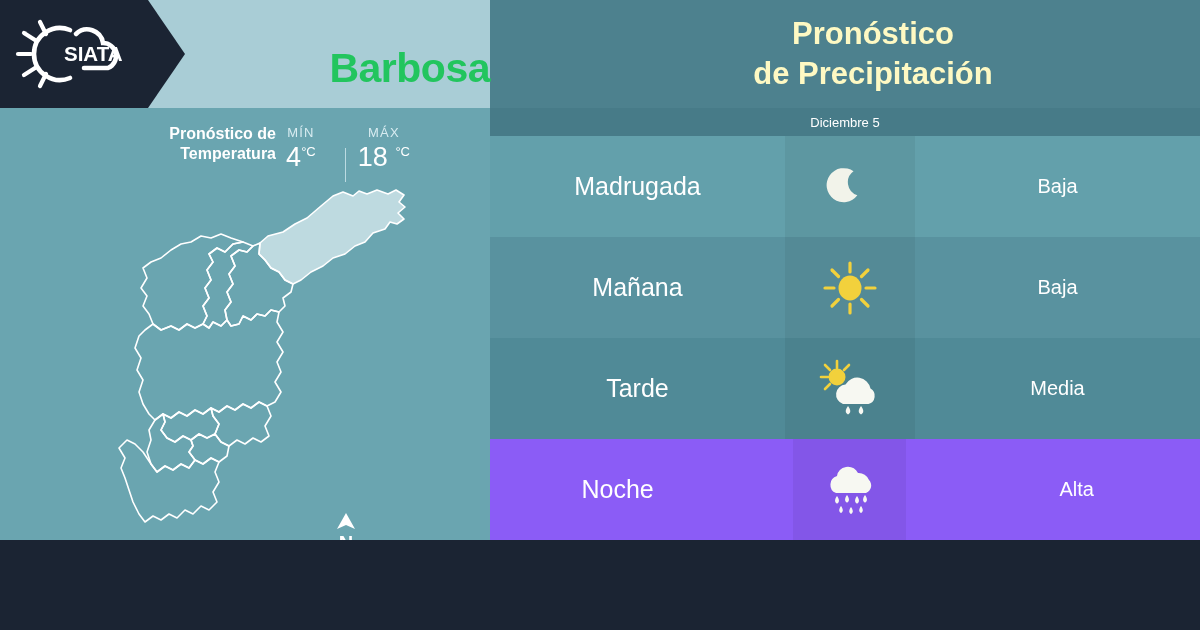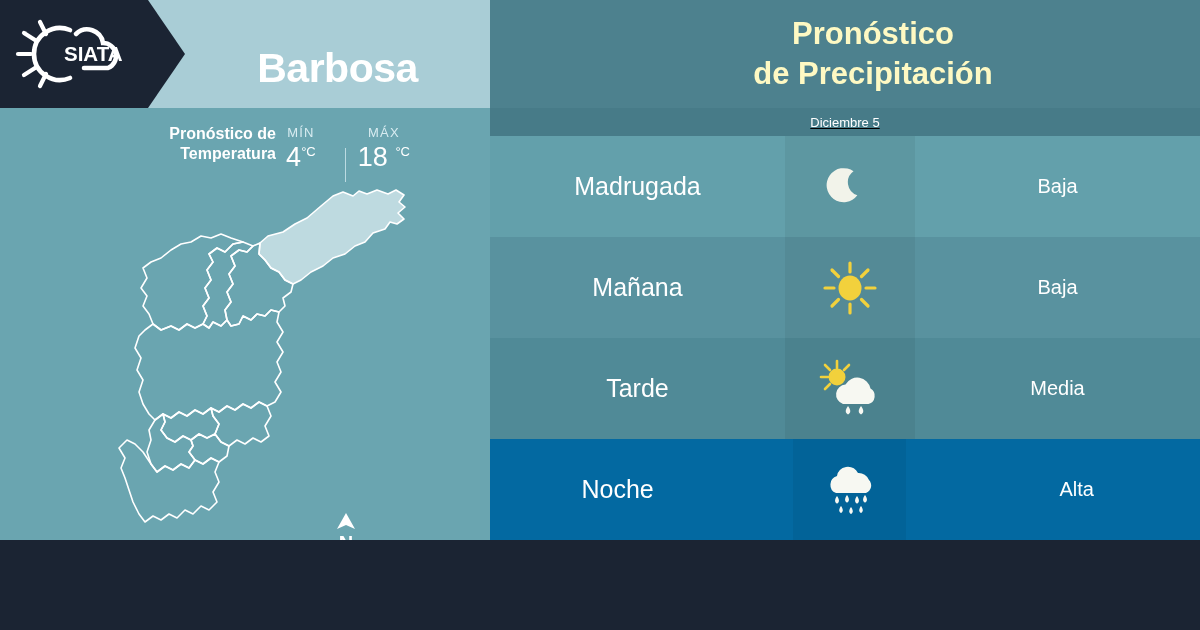--- a/index.html
+++ b/index.html
@@ -19,22 +19,22 @@
   
   .logo-banner{
     position:absolute;left:0;top:0;width:185px;height:108px;background:#1b2433;
     clip-path:polygon(0 0, 148px 0, 185px 54px, 148px 108px, 0 108px);
     z-index:6;
   }
   .logo-mark{position:absolute;left:14px;top:14px;width:128px;height:80px;}
 
   .city-name{
     position:absolute;left:185px;top:0;width:305px;height:136px;
-    display:flex;align-items:center;justify-content:center;
-    color:#ffffff;font-size:41px;font-weight:bold;letter-spacing:-0.5px;z-index:5;
+    display:flex;align-items:center;justify-content:flex-end;
+    color:#22c55e;font-size:41px;font-weight:bold;letter-spacing:-0.5px;z-index:5;
   }
 
   .temp-head{
     position:absolute;left:86px;top:124px;width:190px;
     color:#ffffff;font-size:16px;font-weight:bold;line-height:1.22;text-align:right;
   }
   .minmax{position:absolute;left:280px;top:124px;width:130px;height:62px;display:flex;gap:36px;}
   .mm-cell{flex:1;display:flex;flex-direction:column;align-items:center;justify-content:flex-start;}
   .mm-label{color:#d8ecf1;font-size:13px;letter-spacing:1.2px;font-weight:normal;line-height:1.4;}
   .mm-val{color:#ffffff;font-size:27px;font-weight:normal;line-height:1.15;white-space:nowrap;}
@@ -47,30 +47,30 @@
 
   
   .right-panel{position:absolute;left:490px;top:0;width:710px;height:540px;background:#4a7f8c;}
   .rp-head{position:absolute;left:0;top:0;width:710px;height:108px;background:#4d818e;}
   .rp-title{
     position:absolute;left:0;top:14px;width:710px;text-align:center;color:#fef9c3;
     font-size:31px;font-weight:bold;line-height:1.28;margin-left:28px;
   }
   .rp-date-band{
     position:absolute;left:0;top:108px;width:710px;height:28px;background:#477b88;
-    display:flex;align-items:center;justify-content:center;text-decoration:underline;
+    display:flex;align-items:center;justify-content:center;
   }
   .rp-date{color:#ffffff;font-size:13px;font-weight:normal;}
 
   .rows{position:absolute;left:0;top:136px;width:710px;height:404px;}
   .frow{position:relative;width:710px;height:101px;display:flex;}
   .frow.r1{background:#63a0ab;}
   .frow.r2{background:#59929f;}
   .frow.r3{background:#508a97;}
-  .frow.r4{background:#0369a1;gap:48px;}
+  .frow.r4{background:#8b5cf6;gap:48px;}
   .c-period{width:295px;display:flex;align-items:center;justify-content:center;}
   .c-period span{color:#ffffff;font-size:25px;font-weight:normal;}
   .c-icon{width:130px;display:flex;align-items:center;justify-content:center;}
   .frow.r1 .c-icon{background:rgba(0,0,0,0.055);}
   .frow.r2 .c-icon{background:rgba(0,0,0,0.055);}
   .frow.r3 .c-icon{background:rgba(0,0,0,0.055);}
   .frow.r4 .c-icon{background:rgba(0,0,0,0.055);}
   .c-level{width:285px;display:flex;align-items:center;justify-content:center;}
   .c-level span{color:#ffffff;font-size:20px;font-weight:normal;}
 

